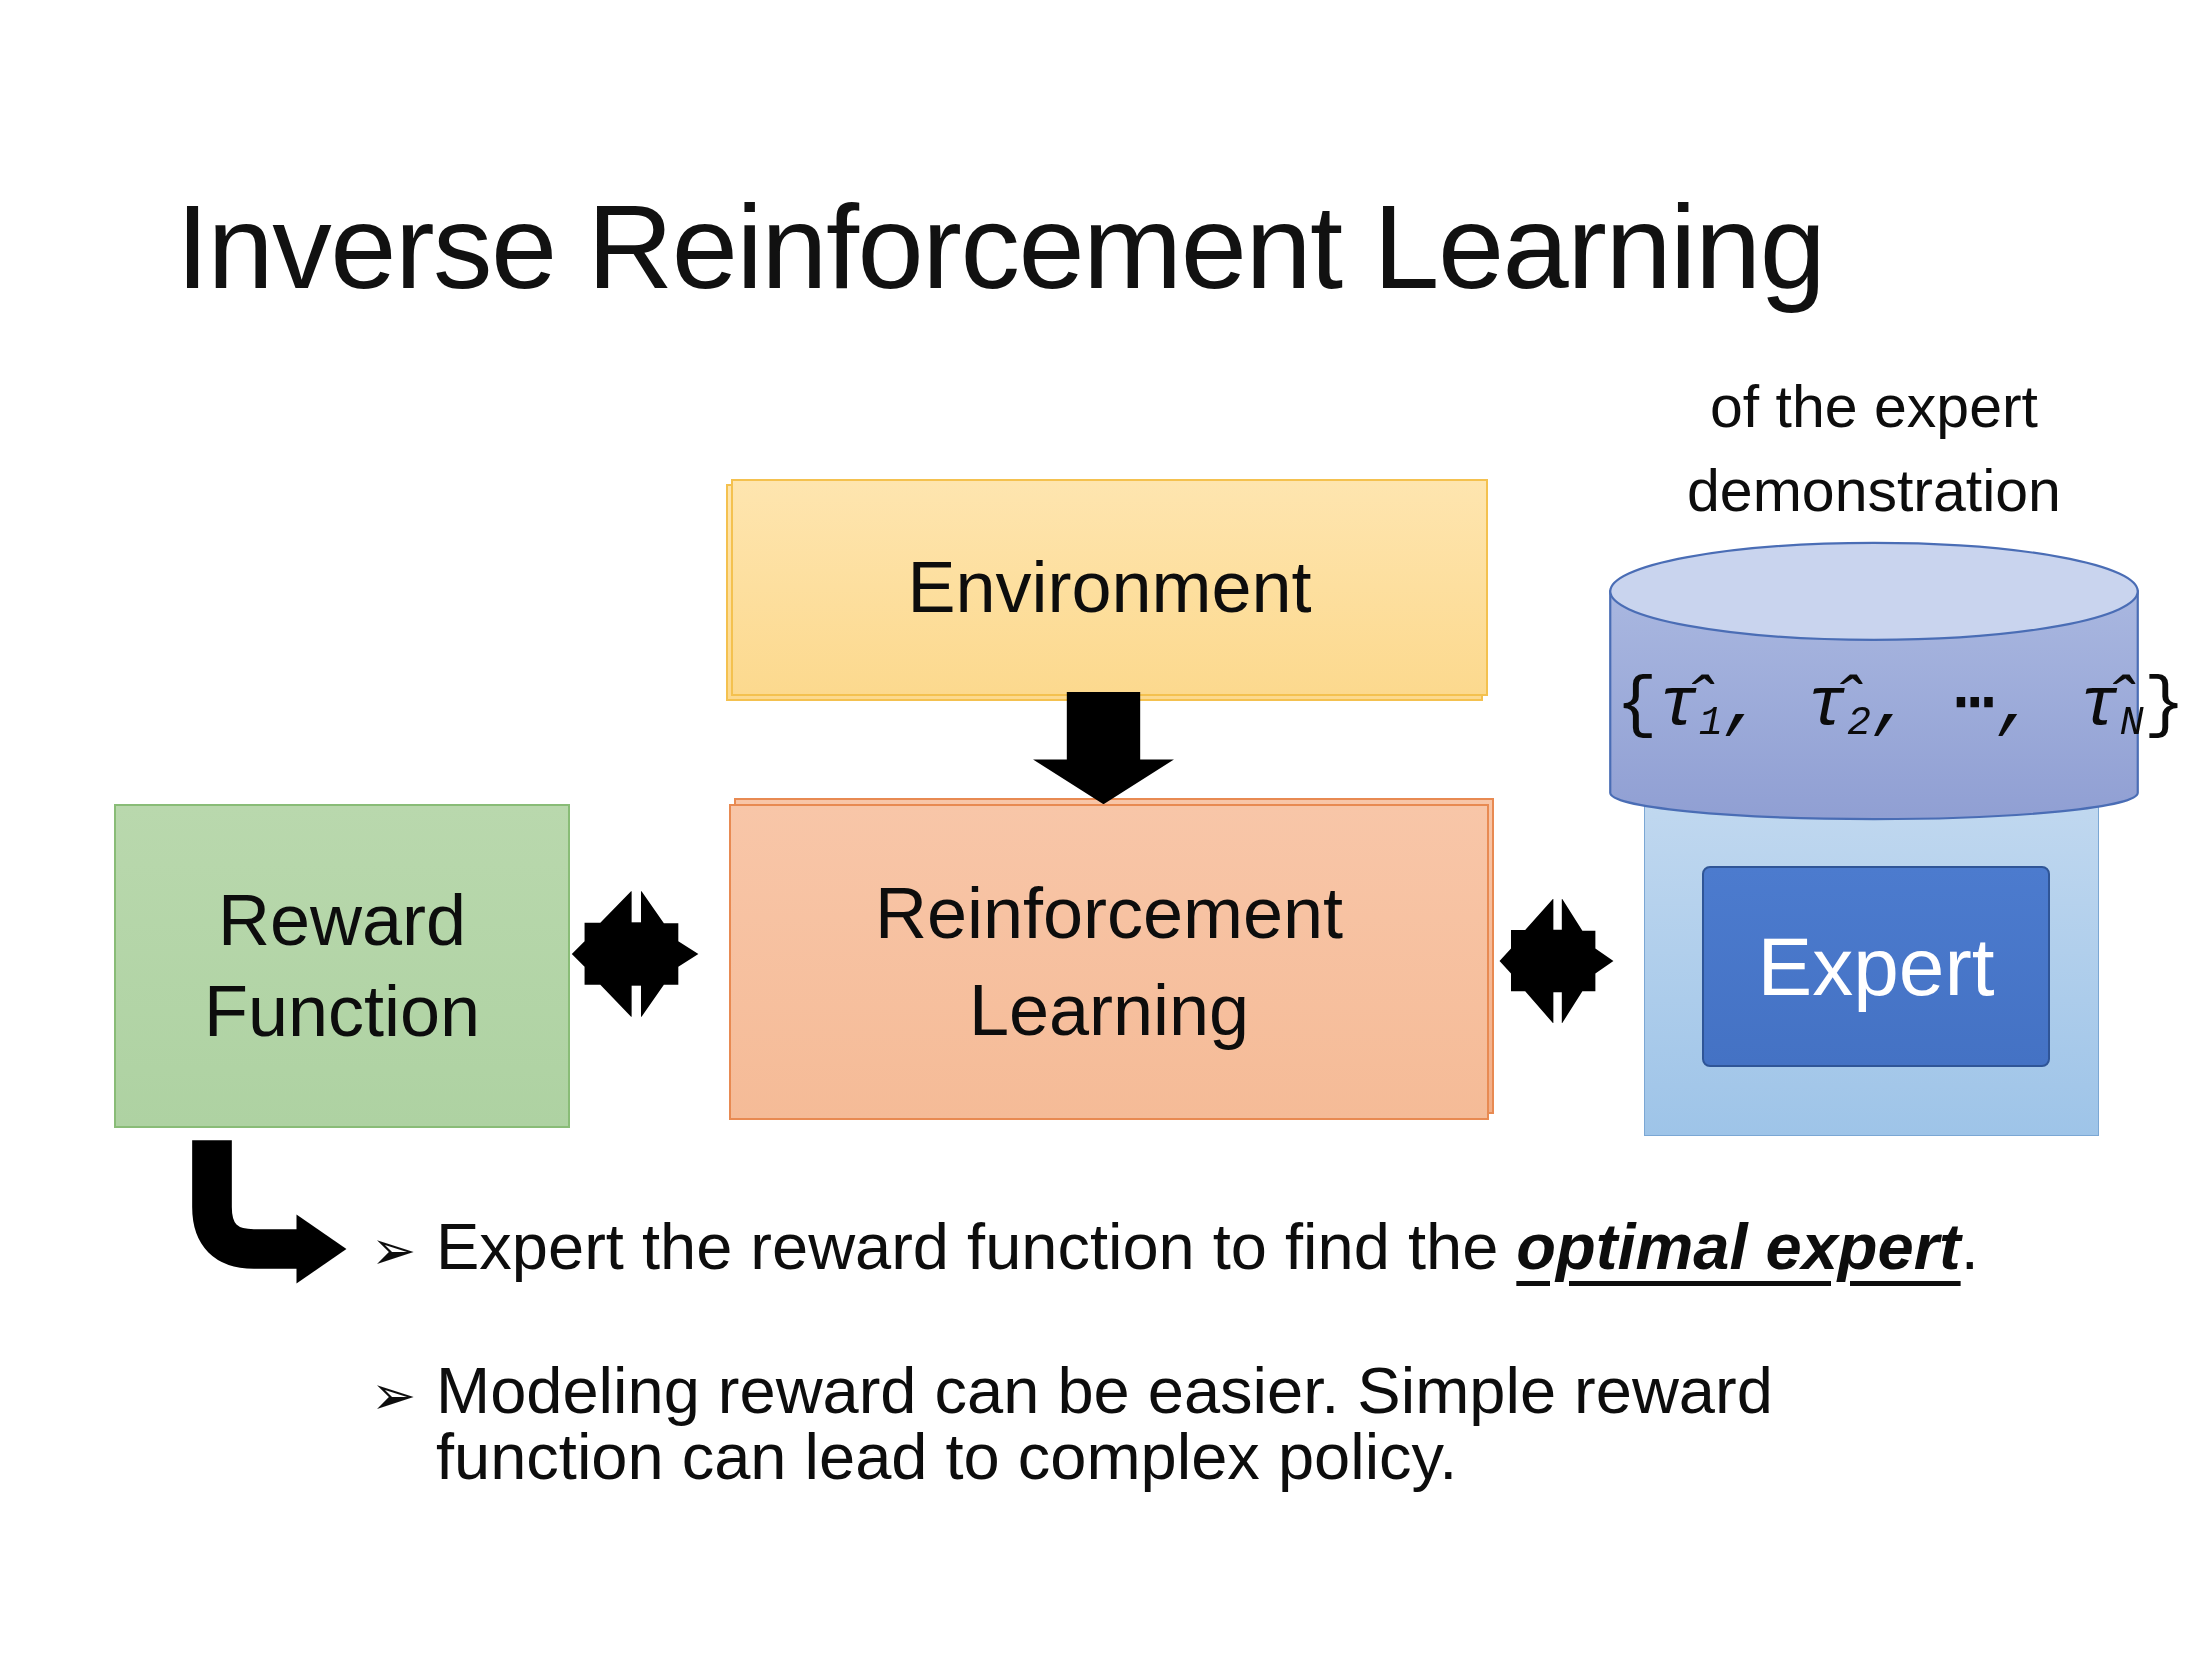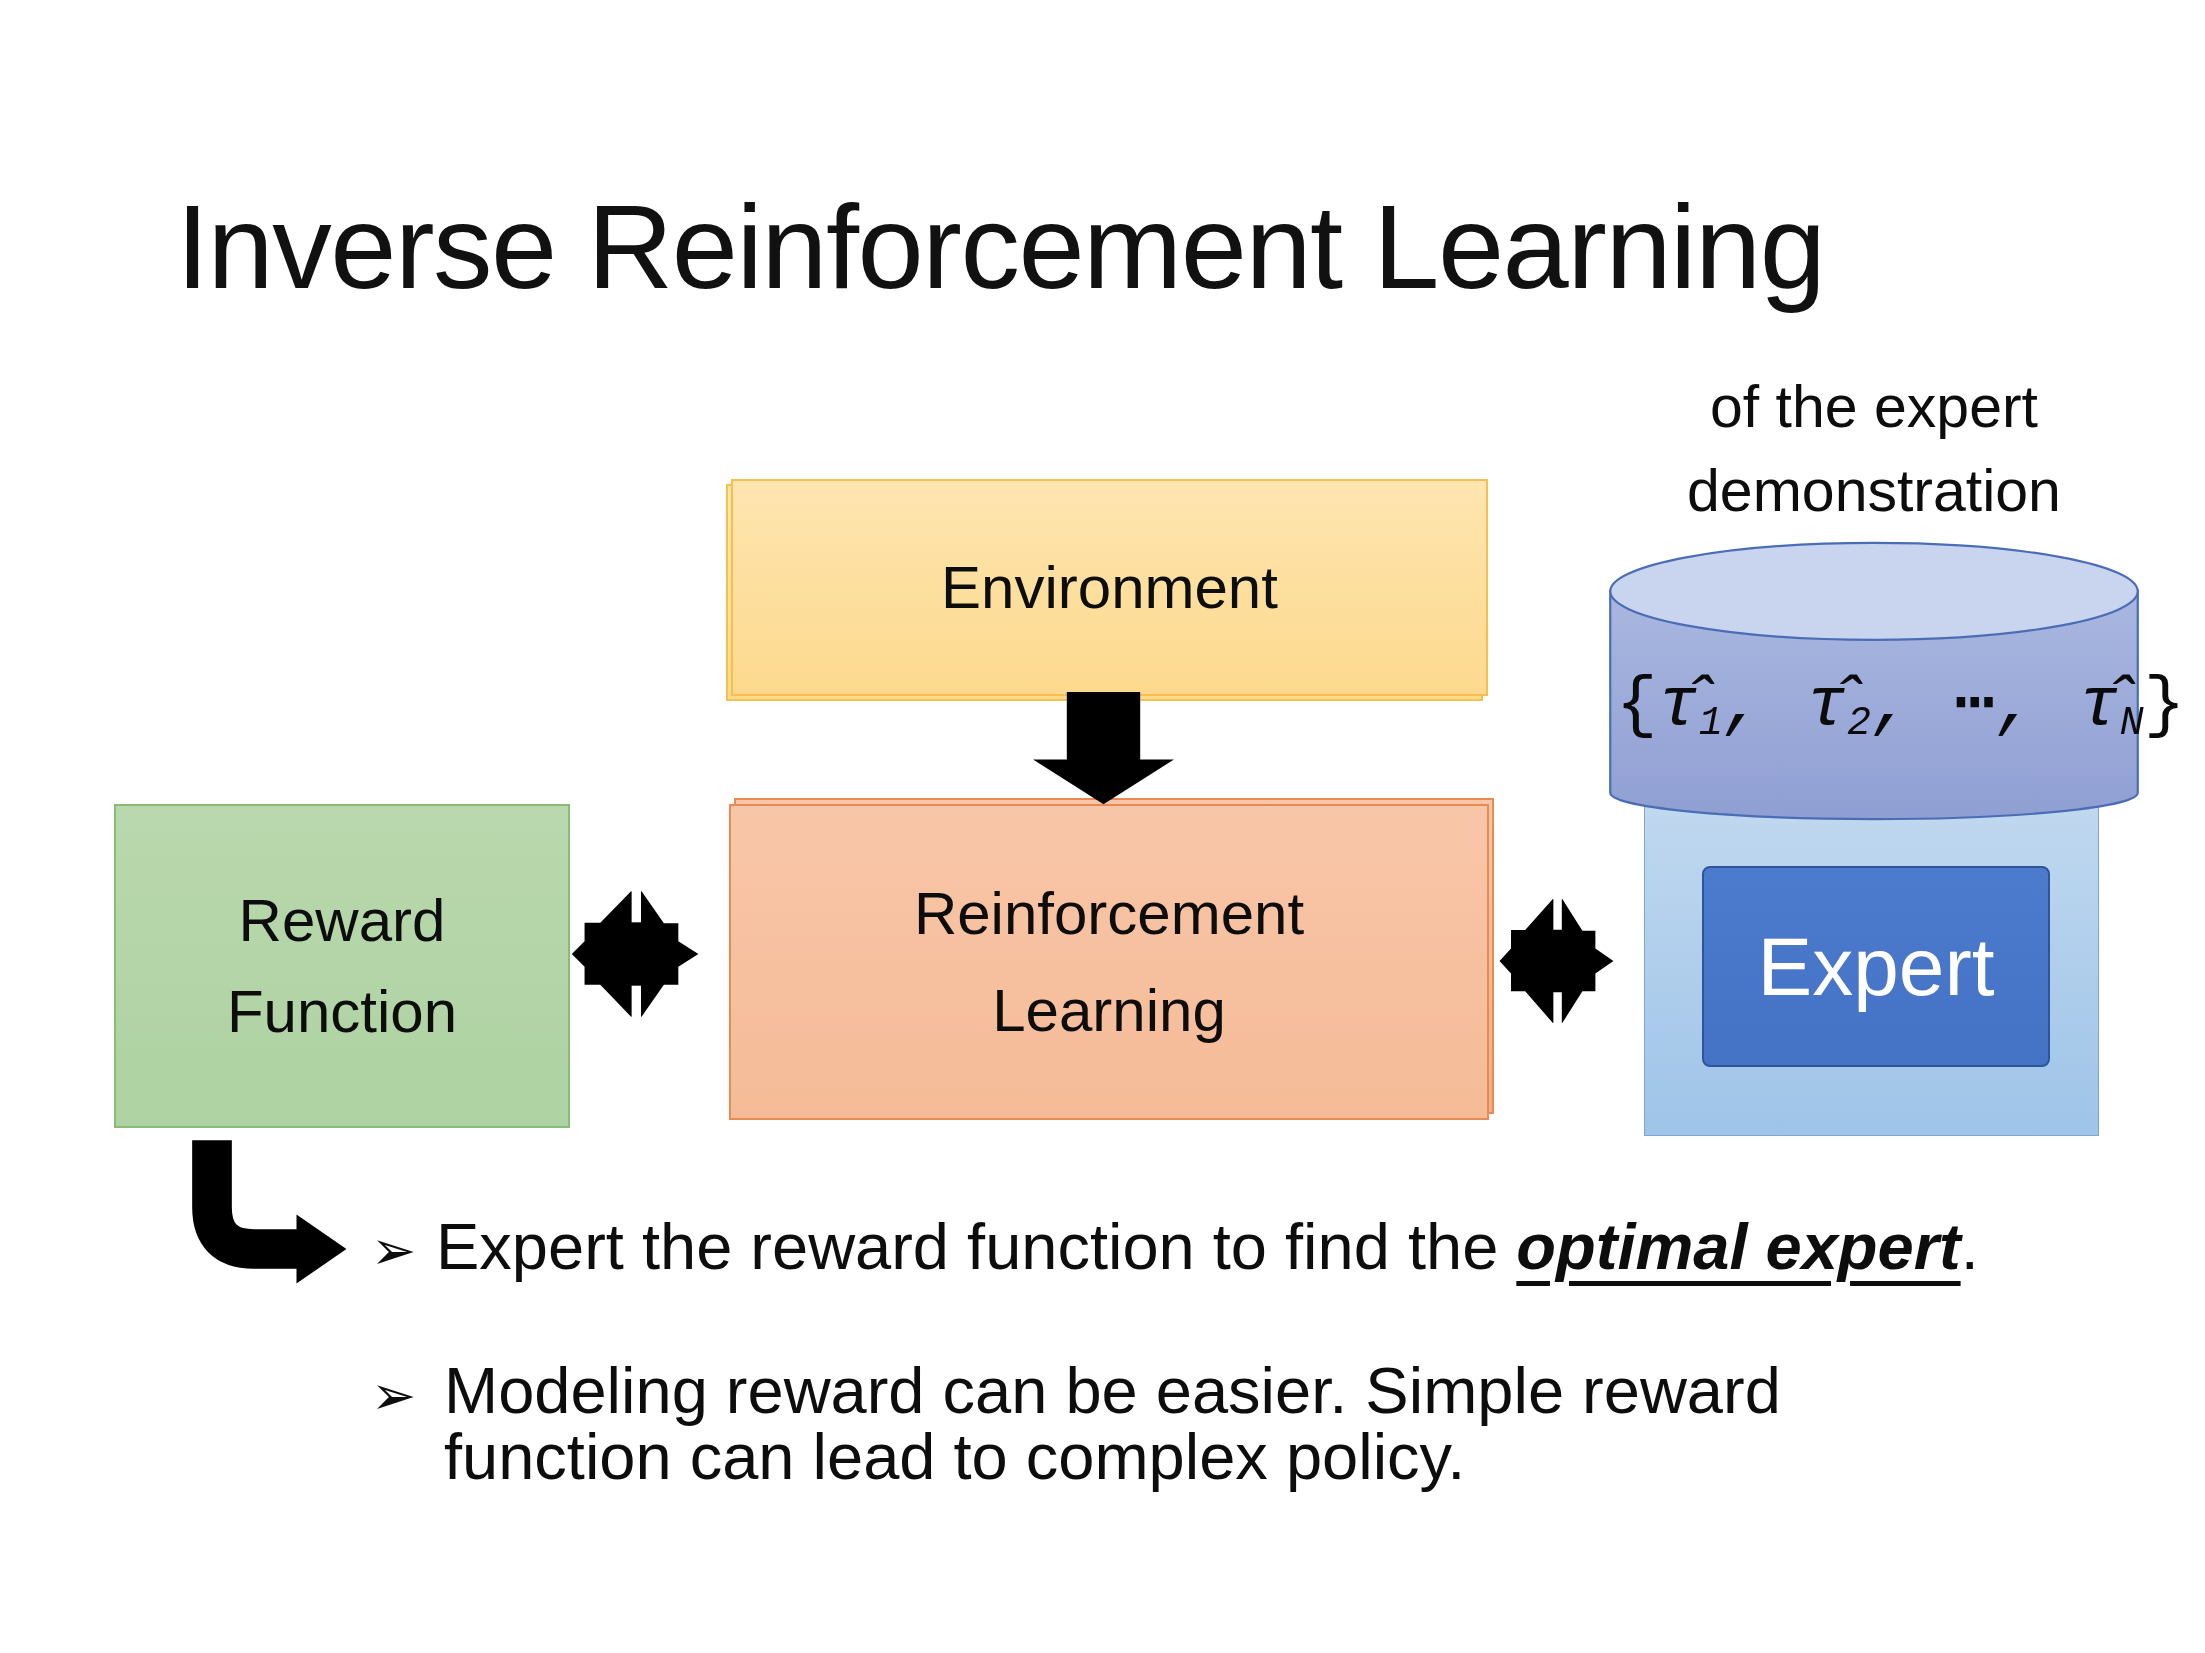--- a/index.html
+++ b/index.html
@@ -6,21 +6,21 @@
   .slide{position:relative;width:2205px;height:1654px;background:#fff;overflow:hidden;
          font-family:"Liberation Sans",sans-serif;color:var(--text_color,#0d0d0d);padding-left:41px;}
 
   .title{position:absolute;left:176px;top:178px;font-size:119px;letter-spacing:-1.5px;
          white-space:nowrap;color:#111;}
 
   .caption{position:absolute;left:1602px;top:365px;width:544px;text-align:center;
            font-size:59px;line-height:84px;}
 
   .box{position:absolute;display:flex;align-items:center;justify-content:center;
-       text-align:center;font-size:60px;}
+       text-align:center;font-size:72px;}
   .box .lbl{line-height:93px;}
 
   .env-shadow,.rl-shadow{position:absolute;}
   .env-shadow{left:726px;top:484px;width:753px;height:213px;
       border:2.2px solid var(--environment_border,#F4C14F);
       background:linear-gradient(to bottom,#FEE5AF,var(--environment_fill,#FCD98E));}
   .env{left:731px;top:479px;width:753px;height:213px;
       border:2.2px solid var(--environment_border,#F4C14F);
       background:linear-gradient(to bottom,#FEE5AF,var(--environment_fill,#FCD98E));}
 
@@ -56,21 +56,21 @@
 
   .arrow-svg{position:absolute;}
   .arrow-fill{fill:var(--arrow_color,#000);}
   .slit{fill:#fff;}
   .cyl-border{stroke:var(--cylinder_border,#4A6DB5);stroke-width:3px;}
 
   .bullet{position:absolute;display:flex;align-items:flex-start;font-size:65px;}
   .bullet .marker{width:65px;flex:0 0 65px;font-size:54px;padding-top:5.9px;
       font-family:"DejaVu Sans",sans-serif;}
   .bullet .btext{line-height:68px;}
-  .bullet2 .btext{line-height:66px;width:1463px;margin-left:8px;}
+  .bullet2 .btext{line-height:66px;width:1463px;}
   .em{font-weight:bold;font-style:italic;text-decoration:underline;
       text-decoration-thickness:5.1px;text-underline-offset:11.8px;}
 </style>
 </head>
 <body>
 
 <div class="slide">
 
   <div class="title">Inverse Reinforcement Learning</div>
 

